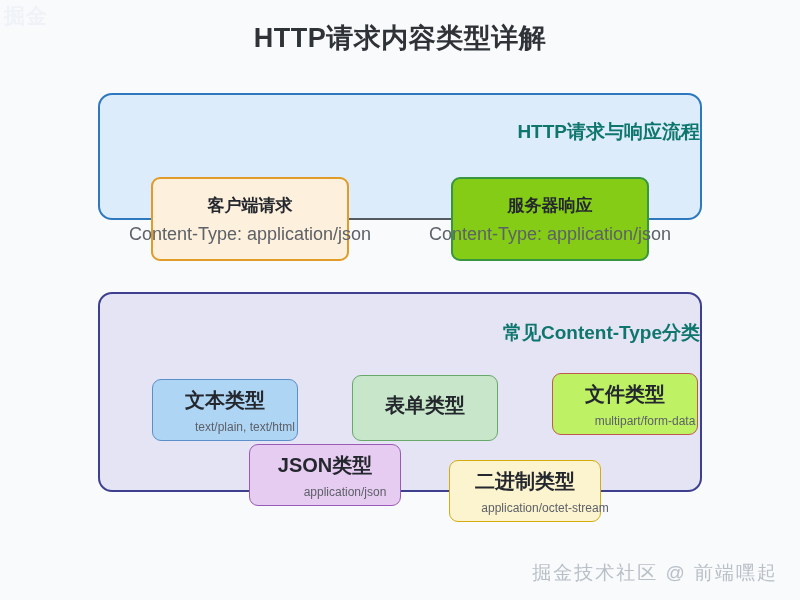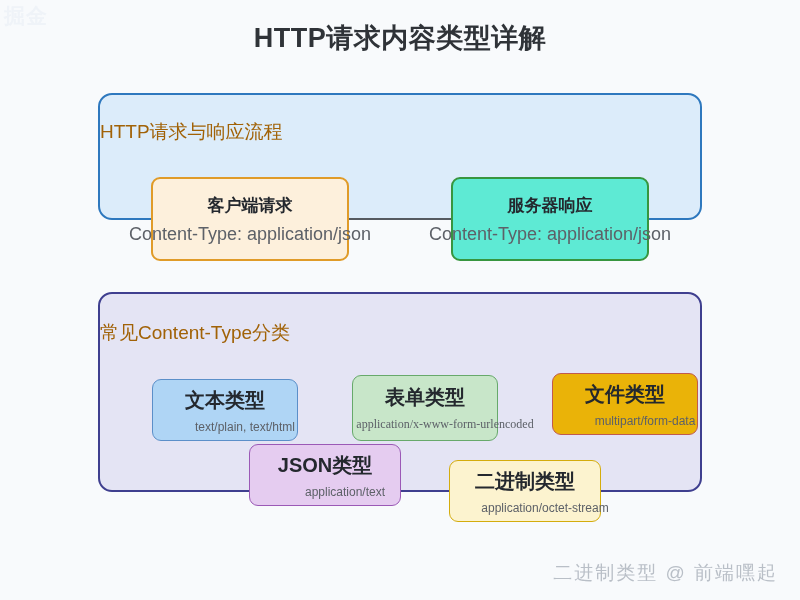--- a/index.html
+++ b/index.html
@@ -53,24 +53,24 @@
   
   .panel {
     position: absolute;
     border-radius: 14px;
     box-sizing: border-box;
   }
   .panel-title {
     position: absolute;
     left: 0;
     right: 0;
-    text-align: left;
+    text-align: right;
     font-size: 19px;
-    font-weight: 400;
-    color: #a16207;
+    font-weight: 700;
+    color: #0f766e;
   }
 
   #panel-flow {
     left: 98px;
     top: 93px;
     width: 604px;
     height: 127px;
     background: #dcecfa;
     border: 2px solid #2e78be;
   }
@@ -121,21 +121,21 @@
   .flow-node .node-title { font-size: 17px; margin-bottom: 7px; }
   .flow-node .node-sub { font-size: 18px; }
 
   #node-client {
     left: 151px;
     background: #fdf0dc;
     border: 2px solid #e09b28;
   }
   #node-server {
     left: 451px;
-    background: #5eead4;
+    background: #84cc16;
     border: 2px solid #37963f;
   }
 
   
   .type-node .node-title { font-size: 20px; margin-bottom: 6px; }
   .type-node .node-sub { font-size: 12px; margin-left: 40px; }
 
   #node-text {
     left: 152px;
     top: 379px;
@@ -151,21 +151,21 @@
     height: 66px;
     background: #c8e6c9;
     border: 1.6px solid #67a96b;
     font-family: Liberation Serif, serif;
   }
   #node-file {
     left: 552px;
     top: 373px;
     width: 146px;
     height: 62px;
-    background: #eab308;
+    background: #bef264;
     border: 1.6px solid #c05a4e;
   }
 
   
   #node-json {
     left: 249px;
     top: 444px;
     width: 152px;
     height: 62px;
     background: #e5ccf0;
@@ -224,33 +224,32 @@
     <div class="panel-title">常见Content-Type分类</div>
   </div>
 
   <div class="node type-node" id="node-text">
     <div class="node-title">文本类型</div>
     <div class="node-sub">text/plain, text/html</div>
   </div>
 
   <div class="node type-node" id="node-form">
     <div class="node-title">表单类型</div>
-    <div class="node-sub">application/x-www-form-urlencoded</div>
   </div>
 
   <div class="node type-node" id="node-file">
     <div class="node-title">文件类型</div>
     <div class="node-sub">multipart/form-data</div>
   </div>
 
   <div class="node type-node" id="node-json">
     <div class="node-title">JSON类型</div>
-    <div class="node-sub">application/text</div>
+    <div class="node-sub">application/json</div>
   </div>
 
   <div class="node type-node" id="node-binary">
     <div class="node-title">二进制类型</div>
     <div class="node-sub">application/octet-stream</div>
   </div>
 
-  <div class="footer-watermark">二进制类型 @ 前端嘿起</div>
+  <div class="footer-watermark">掘金技术社区 @ 前端嘿起</div>
 
 </div>
 
 </body></html>

